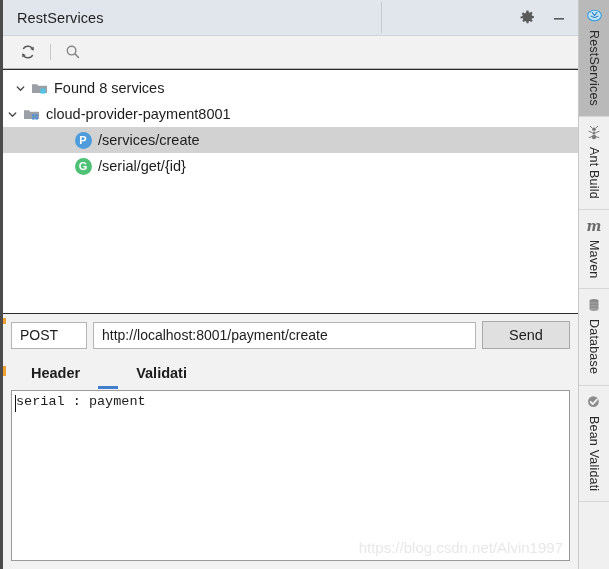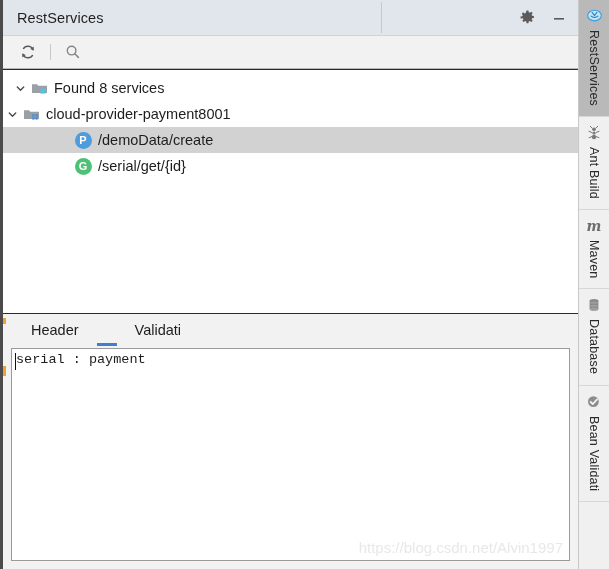--- a/index.html
+++ b/index.html
@@ -112,22 +112,22 @@
     font-size:14px;
   }
   .send-btn{
     width:88px;height:28px;background:#e0e0e0;border:1px solid #a9a9a9;
     display:flex;align-items:center;justify-content:center;
     font-size:14.5px;box-sizing:border-box;
   }
 
   
   .tabs{
-    height:34px;min-height:34px;display:flex;align-items:flex-start;
-    padding-left:14px;gap:0;
+    height:34px;min-height:34px;display:flex;align-items:center;
+    padding-left:14px;gap:0;font-weight:bold;
   }
   .tab{
     height:32px;display:flex;align-items:center;justify-content:center;
     padding:0 14px;font-size:14.5px;position:relative;color:#1d1d1d;
   }
   .tab .underline{
     position:absolute;left:4px;right:4px;bottom:0;height:3px;background:#3f7fcc;
     display:none;
   }
   .tab.active .underline{display:block;}
@@ -257,36 +257,47 @@
             </svg>
           </span>
           <span class="lbl">cloud-provider-payment8001</span>
         </div>
 
         <div class="row sel" style="padding-left:52px;">
           <span class="chev"></span>
           <span class="ico">
             <span class="badge post">P</span>
           </span>
-          <span class="lbl">/demoData/create</span>
+          <span class="lbl">/services/create</span>
         </div>
 
         <div class="row" style="padding-left:52px;">
           <span class="chev"></span>
           <span class="ico">
             <span class="badge get">G</span>
           </span>
           <span class="lbl">/serial/get/{id}</span>
         </div>
 
       </div>
     </div>
 
     <div class="req-area">
 
+      <div class="req-bar">
+        <div class="method-box">
+          <span>POST</span>
+        </div>
+        <div class="url-box">
+          <span>http://localhost:8001/payment/create</span>
+        </div>
+        <div class="send-btn">
+          <span>Send</span>
+        </div>
+      </div>
 
       <div class="tabs">
         <div class="tab">
           <span>Header</span>
 
         </div>
         <div class="tab active">
           <span class="underline"></span>
         </div>
         <div class="tab">

